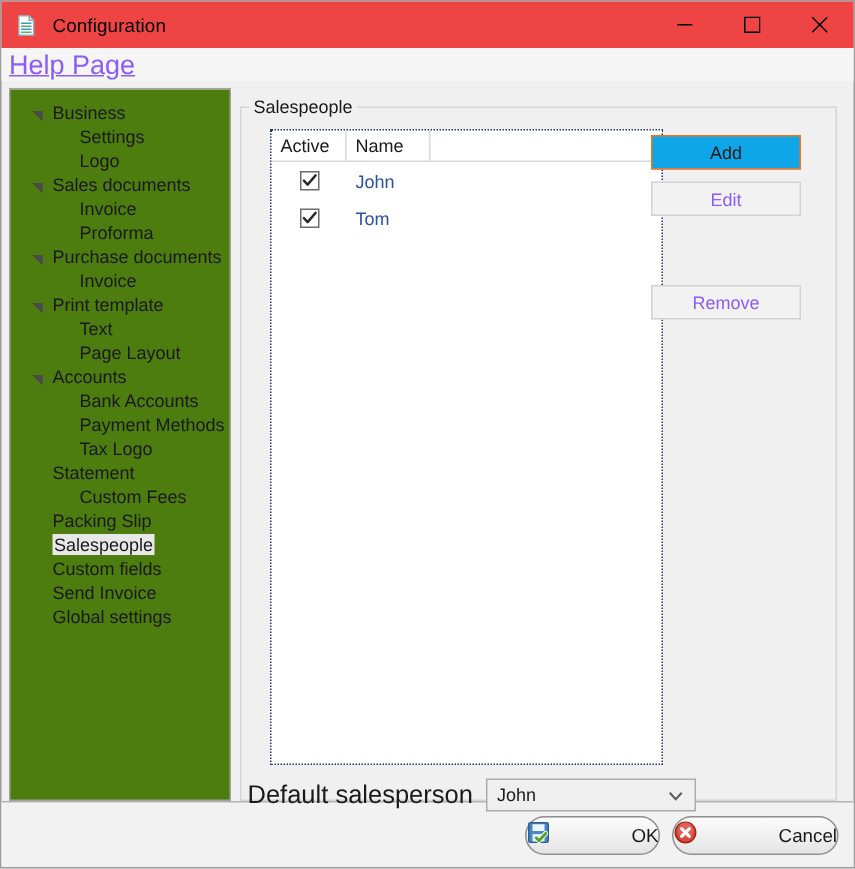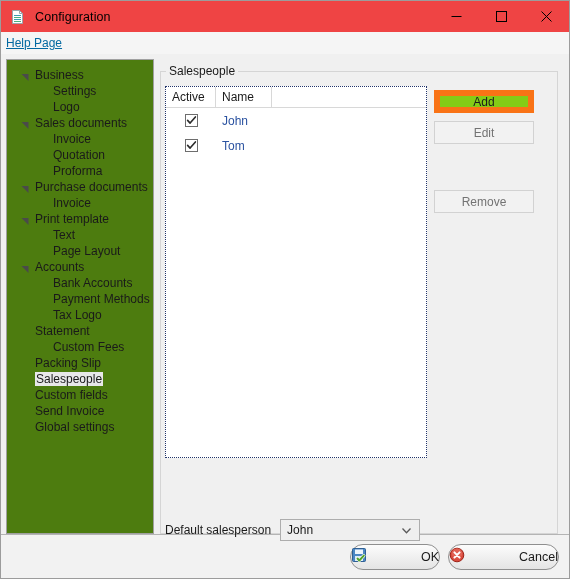--- a/index.html
+++ b/index.html
@@ -63,23 +63,23 @@
   
   .menustrip {
     height: 22px;
     background: #f5f5f5;
     display: flex;
     align-items: center;
     flex: none;
   }
   .help-link {
     margin-left: 5px;
-    color: #0369a1;
+    color: #8b5cf6;
     text-decoration: underline;
-    font-size: 12px;
+    font-size: 18px;
     cursor: pointer;
   }
 
   
   .content {
     flex: 1;
     display: flex;
     padding: 5px 5px 0 5px;
     box-sizing: border-box;
     min-height: 0;
@@ -144,23 +144,23 @@
     background: #f0f0f0;
     padding: 0 3px;
     font-size: 12px;
     color: #1a1a1a;
     line-height: 14px;
   }
 
   
   .listbox {
     position: absolute;
-    left: 5px; top: 22px;
+    left: 20px; top: 22px;
     width: 262px;
-    height: 372px;
+    height: 424px;
     background: #ffffff;
     border: 1px dotted #22356b;
     box-sizing: border-box;
   }
   .lb-header {
     display: flex;
     height: 20px;
     border-bottom: 1px solid #d8d8d8;
     align-items: stretch;
   }
@@ -208,43 +208,43 @@
     width: 100px;
     height: 23px;
     font-size: 12px;
     font-family: "Liberation Sans", sans-serif;
     display: flex;
     align-items: center;
     justify-content: center;
     box-sizing: border-box;
   }
   .sidebtn.enabled {
-    background: #84cc16;
-    border: 6px solid #f97316;
+    background: #0ea5e9;
+    border: 1px solid #f97316;
     color: #1a1a1a;
   }
   .sidebtn.disabled {
     background: #f2f2f2;
     border: 1px solid #d2d2d2;
-    color: #737373;
+    color: #8b5cf6;
   }
   .btn-add    { top: 26px; }
   .btn-edit   { top: 57px; }
   .btn-remove { top: 126px; }
 
   
   .default-row {
     position: absolute;
     left: 5px;
     top: 455px;
     display: flex;
     align-items: center;
   }
   .default-label {
-    font-size: 12px;
+    font-size: 17px;
     color: #1a1a1a;
     margin-right: 9px;
   }
   .combo {
     width: 140px;
     height: 22px;
     background: #efefef;
     border: 1px solid #adadad;
     box-sizing: border-box;
     display: flex;
@@ -350,23 +350,20 @@
           <span class="node-label">Logo</span>
         </div>
         <div class="tree-node root">
           <span class="expander"><svg width="9" height="9" viewBox="0 0 9 9">
               <path d="M0.5 1 L7.5 1 L7.5 8 Z" fill="#4a4a4a"></path>
             </svg></span>
           <span class="node-label">Sales documents</span>
         </div>
         <div class="tree-node child">
           <span class="node-label">Invoice</span>
-        </div>
-        <div class="tree-node child">
-          <span class="node-label">Quotation</span>
         </div>
         <div class="tree-node child">
           <span class="node-label">Proforma</span>
         </div>
         <div class="tree-node root">
           <span class="expander"><svg width="9" height="9" viewBox="0 0 9 9">
               <path d="M0.5 1 L7.5 1 L7.5 8 Z" fill="#4a4a4a"></path>
             </svg></span>
           <span class="node-label">Purchase documents</span>
         </div>

